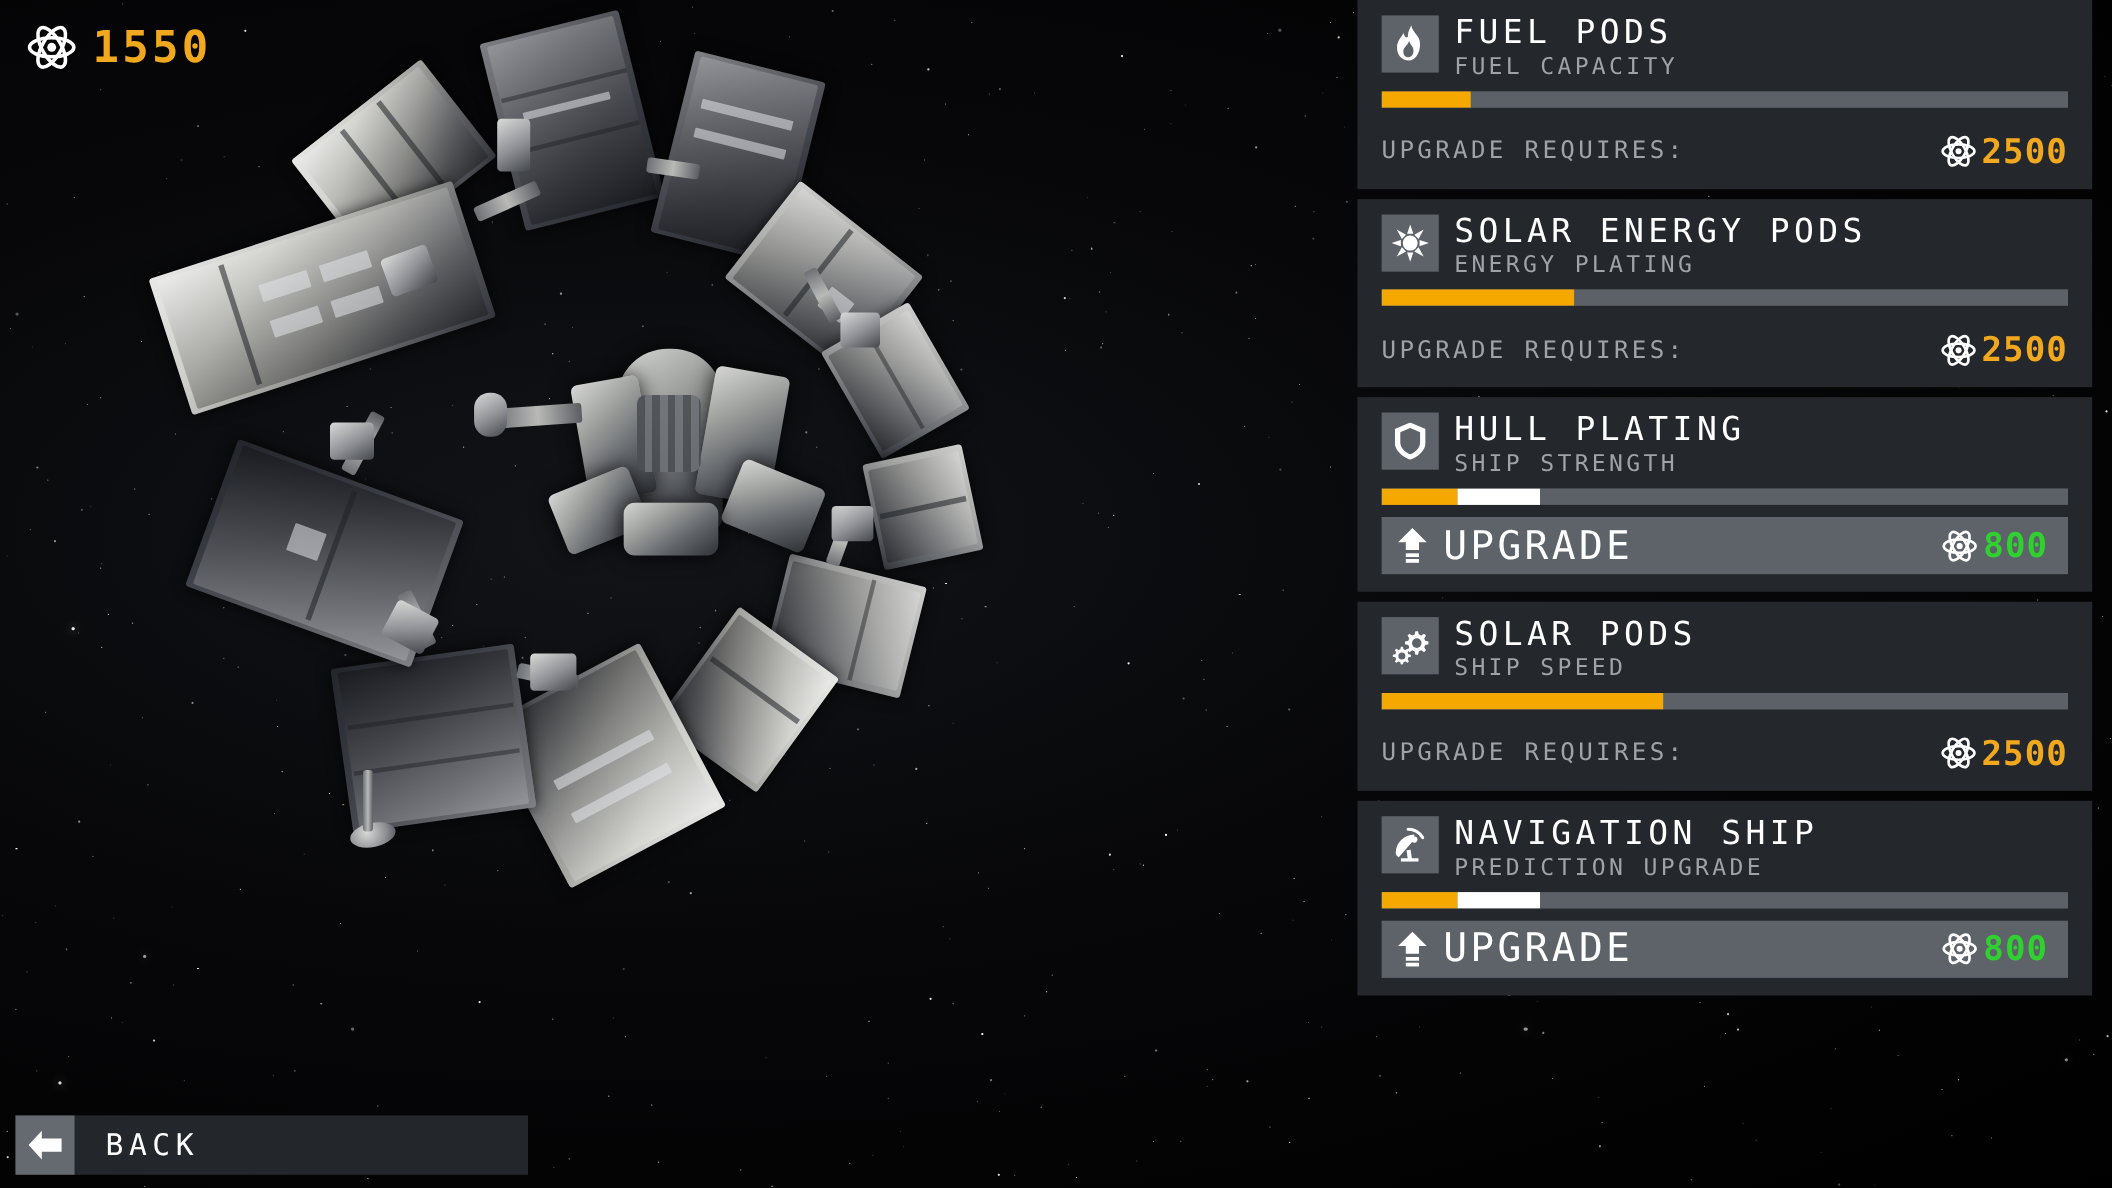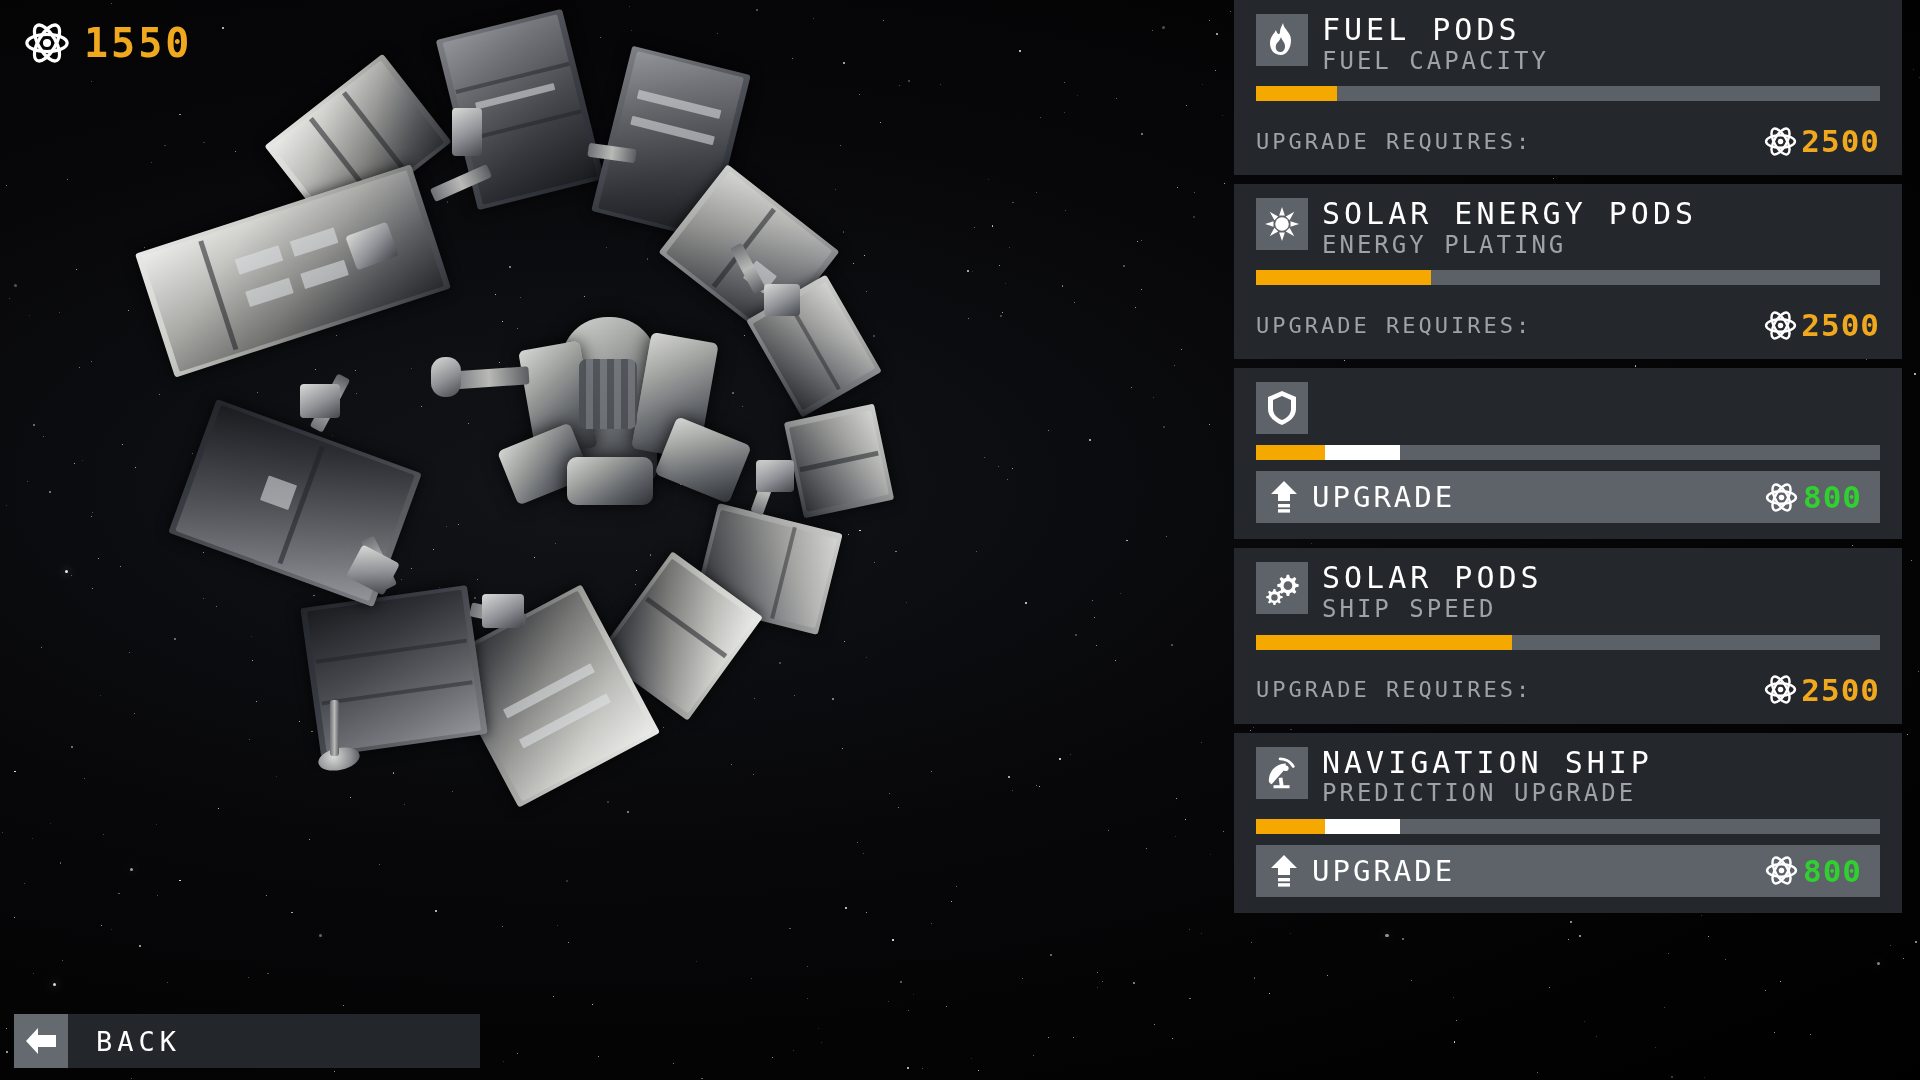--- a/index.html
+++ b/index.html
@@ -51,35 +51,35 @@
   #panels{position:absolute;left:1234px;top:0;width:668px;z-index:40;
           display:flex;flex-direction:column;}
   .panel{background:#24272b;padding:14px 22px 16px 22px;margin-bottom:9px;}
   .panel.last{margin-bottom:0;}
   .phead{display:flex;align-items:flex-start;gap:14px;}
   .picon{width:52px;height:52px;background:#5d6369;flex:0 0 auto;
         display:flex;align-items:center;justify-content:center;}
   .ptext{display:flex;flex-direction:column;justify-content:center;padding-top:1px;}
   .ptitle{color:#fff;font-size:30px;letter-spacing:4px;line-height:1.02;
         font-family:"DejaVu Sans Mono", monospace;}
-  .psub{color:#9ea3a8;font-size:24px;letter-spacing:3px;line-height:1.15;margin-top:2px;
+  .psub{color:#9ea3a8;font-size:21px;letter-spacing:3px;line-height:1.15;margin-top:2px;
         font-family:"DejaVu Sans Mono", monospace;}
   .bar{height:15px;background:#5c6167;margin-top:11px;display:flex;overflow:hidden;}
   .bar .fill{background:#f5a800;height:100%;}
   .bar .preview{background:#ffffff;height:100%;}
   .req{display:flex;align-items:center;justify-content:space-between;margin-top:22px;}
   .req .lbl{color:#9ea3a8;font-size:22px;letter-spacing:3px;
         font-family:"DejaVu Sans Mono", monospace;}
   .req .cost{display:flex;align-items:center;gap:4px;}
   .req .cost .val{color:#f0a81e;font-size:31px;letter-spacing:1px;
         font-family:"DejaVu Sans Mono", monospace;font-weight:700;}
   .upbtn{margin-top:11px;height:52px;background:#5d6369;display:flex;align-items:center;
         justify-content:space-between;padding:0 18px 0 14px;cursor:pointer;}
   .upbtn .left{display:flex;align-items:center;gap:14px;}
-  .upbtn .lbl{color:#fff;font-size:29px;letter-spacing:3px;
+  .upbtn .lbl{color:#fff;font-size:36px;letter-spacing:3px;
         font-family:"DejaVu Sans Mono", monospace;}
   .upbtn .cost{display:flex;align-items:center;gap:5px;}
   .upbtn .cost .val{color:#2fd02f;font-size:31px;letter-spacing:1px;
         font-family:"DejaVu Sans Mono", monospace;font-weight:700;}
   svg{display:block;}
 </style>
 </head>
 <body>
 
 <div id="space">
@@ -906,20 +906,24 @@
   </div>
 
   <div class="panel">
     <div class="phead">
       <div class="picon">
         <svg width="28" height="34" viewBox="0 0 28 34">
           <path d="M14 0 L28 6 V18 C28 26 21 31 14 34 C7 31 0 26 0 18 V6 Z" fill="#fff"></path>
           <path d="M14 5 L23 9 V18 C23 23 19 27 14 29 C9 27 5 23 5 18 V9 Z" fill="#5d6369"></path>
         </svg>
       </div>
+      <div class="ptext">
+        <div class="ptitle">HULL PLATING</div>
+        <div class="psub">SHIP STRENGTH</div>
+      </div>
     </div>
     <div class="bar">
       <div class="fill" style="width:11%"></div>
       <div class="preview" style="width:12%"></div>
     </div>
     <div class="upbtn">
       <span class="left">
         <span>
           <svg width="28" height="32" viewBox="0 0 28 32">
             <path d="M14 0 L27 13 H20 V20 H8 V13 H1 Z" fill="#fff"></path>

